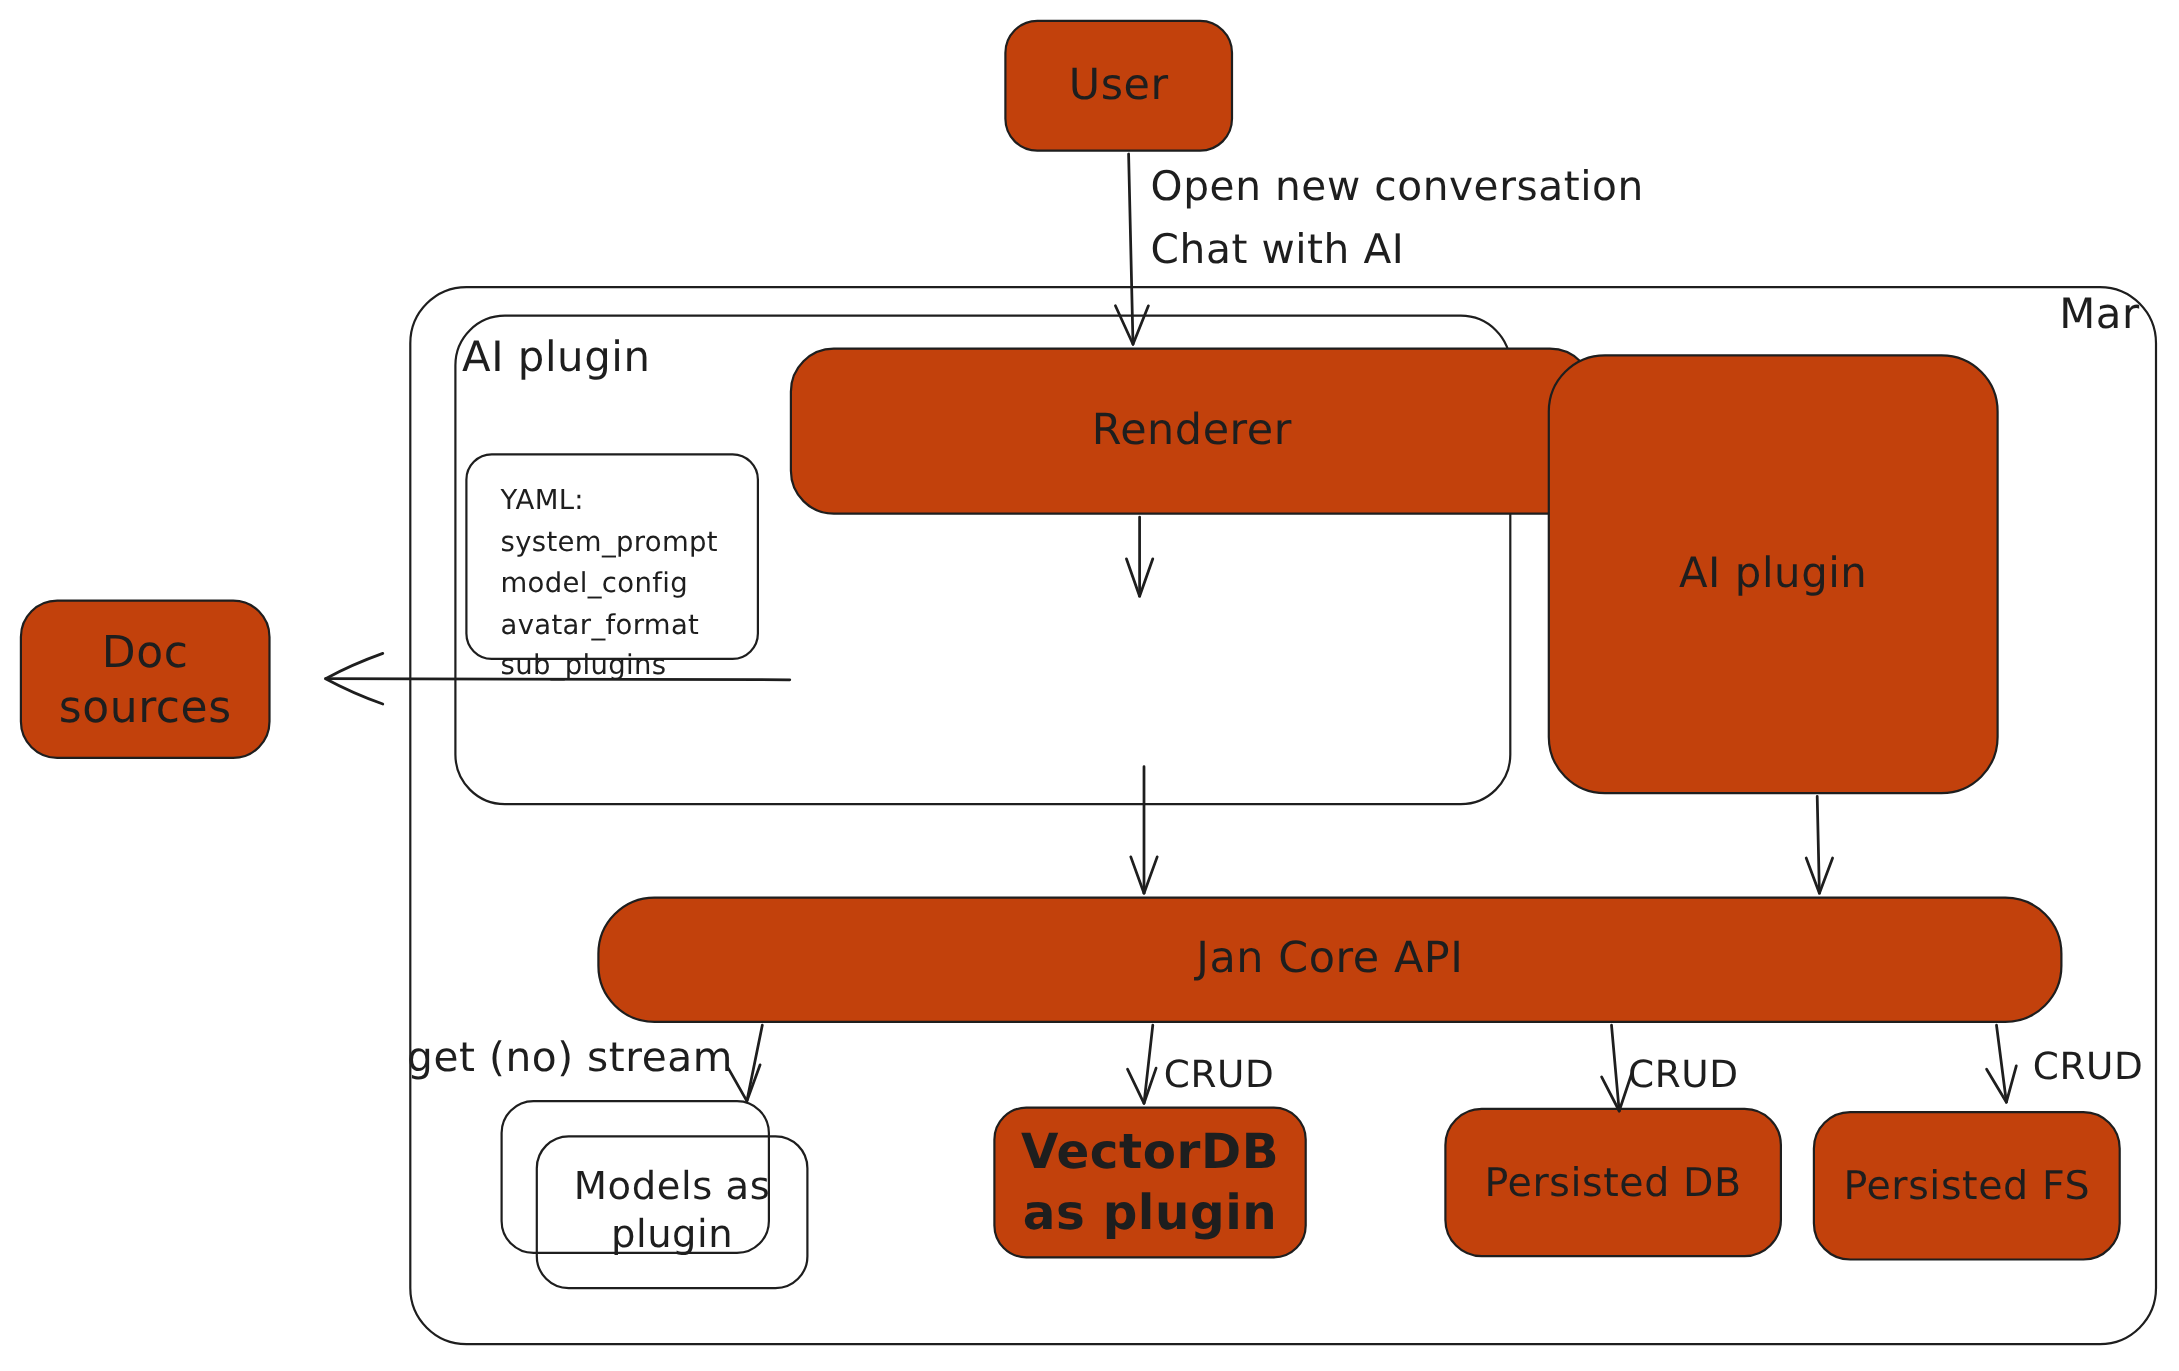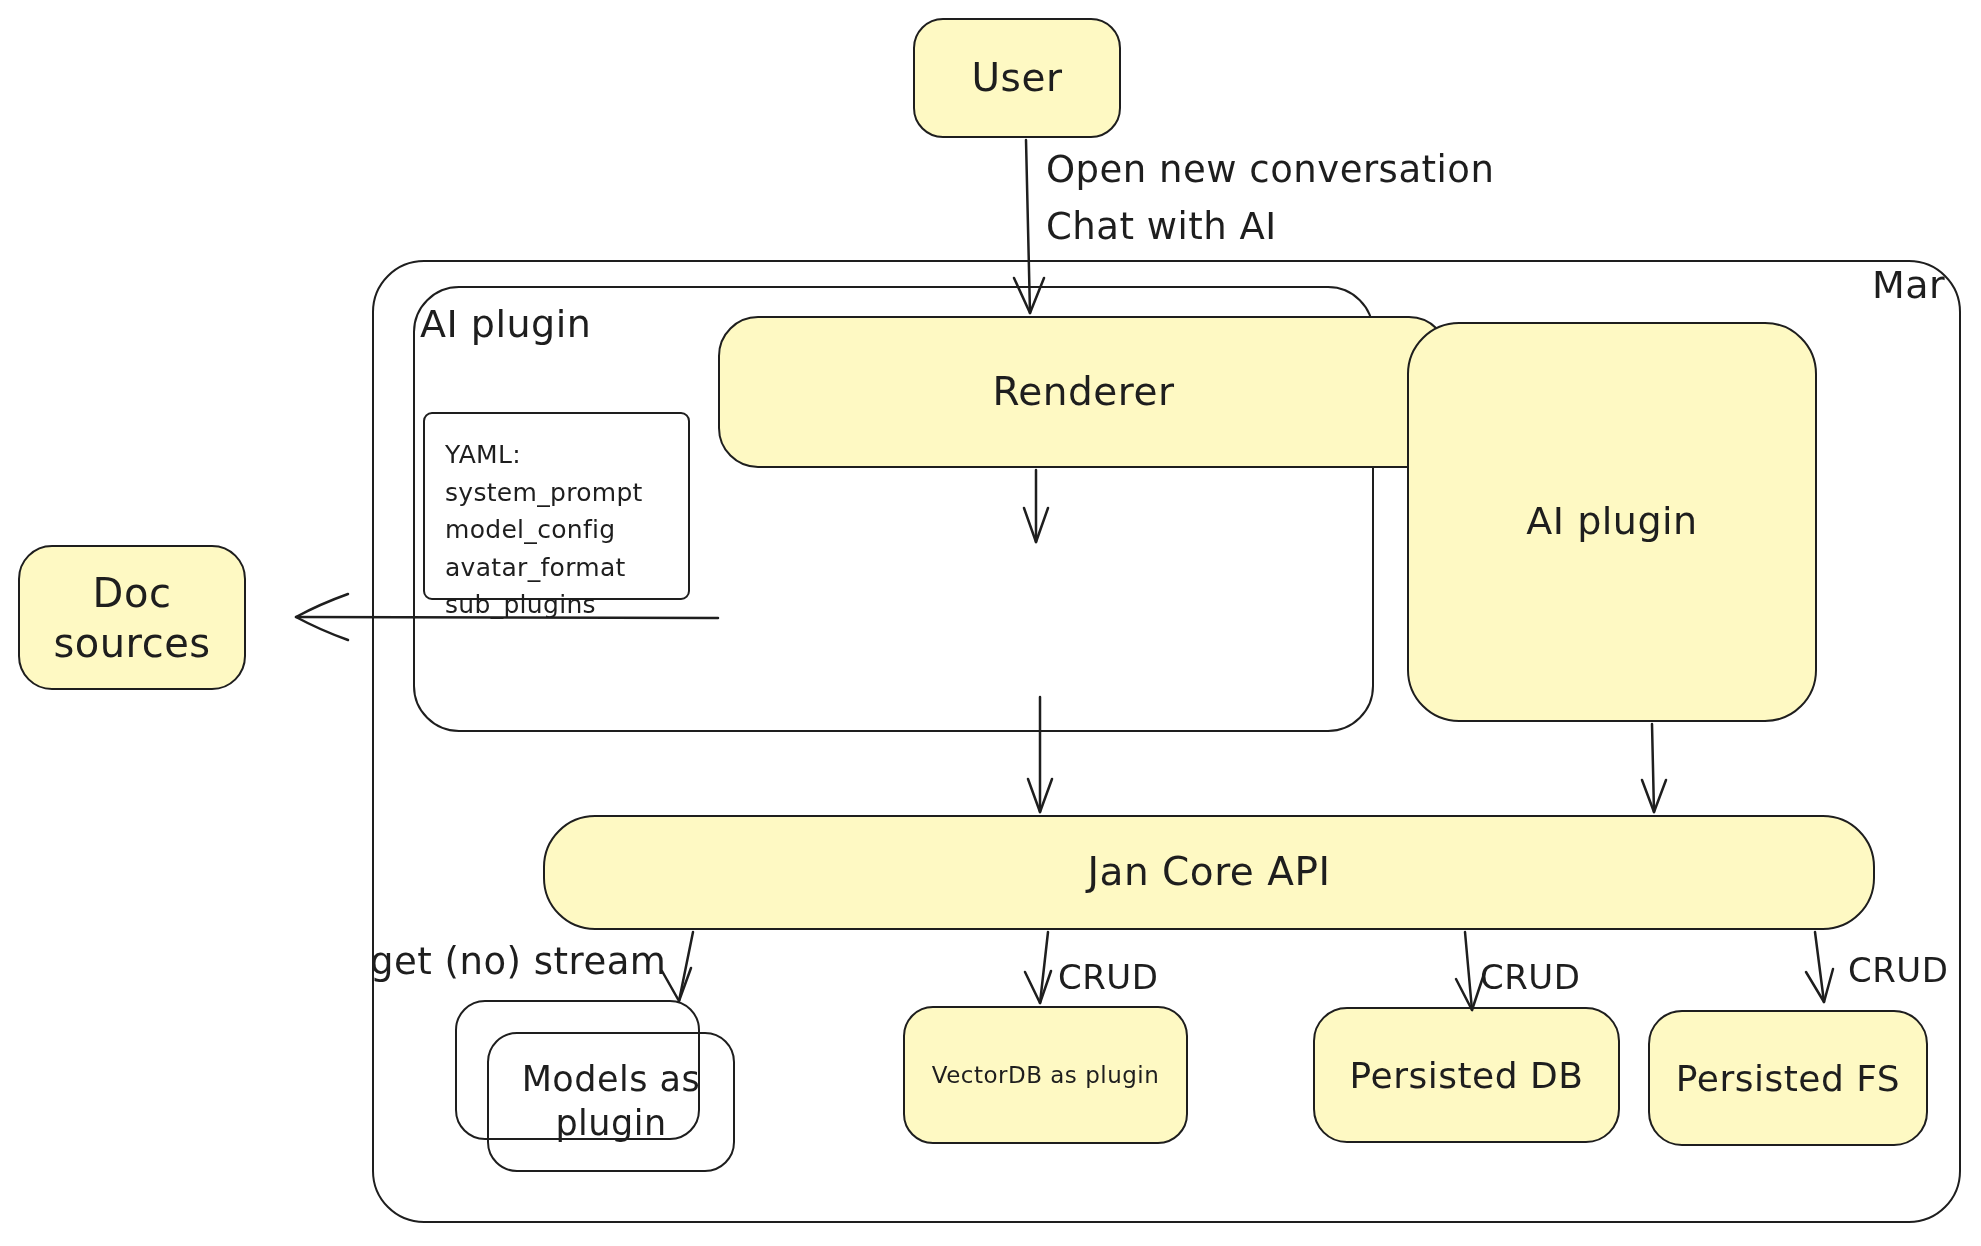--- a/index.html
+++ b/index.html
@@ -13,21 +13,21 @@
     height: 1246px;
     background: #ffffff;
     font-family: "DejaVu Sans", sans-serif;
     color: #1e1e1e;
     overflow: hidden;
   }
   .node {
     position: absolute;
     border: 2.5px solid #1e1e1e;
     border-radius: 32px;
-    background: #fef9c3;
+    background: #c2410c;
     display: flex;
     align-items: center;
     justify-content: center;
     text-align: center;
     box-sizing: border-box;
   }
   .node .label {
     font-size: 37px;
     line-height: 1.25;
     letter-spacing: 0.5px;
@@ -43,24 +43,24 @@
     font-size: 37px;
     letter-spacing: 0.5px;
     white-space: nowrap;
   }
   .small-label {
     font-size: 34px;
   }
   .yaml-box {
     position: absolute;
     border: 2.5px solid #1e1e1e;
-    border-radius: 9px;
+    border-radius: 24px;
     background: #ffffff;
     box-sizing: border-box;
-    padding: 22px 18px 12px 20px;
+    padding: 22px 18px 12px 30px;
     font-size: 25px;
     line-height: 1.5;
     letter-spacing: 0.3px;
   }
   .arrows {
     position: absolute;
     left: 0;
     top: 0;
     width: 1981px;
     height: 1246px;
@@ -113,21 +113,21 @@
   <div class="node" style="left:543px; top:815px; width:1332px; height:115px; border-radius:52px;">
     <span class="label" style="font-size:39px;">Jan Core API</span>
   </div>
 
   <div class="container-box" style="left:455px; top:1000px; width:245px; height:140px; border-radius:30px; background:#ffffff;"></div>
   <div class="node" style="left:487px; top:1032px; width:248px; height:140px; border-radius:30px; background:transparent;">
     <span class="label" style="font-size:35px; width:200px;">Models as plugin</span>
   </div>
 
   <div class="node" style="left:903px; top:1006px; width:285px; height:138px; border-radius:30px;">
-    <span class="label" style="font-size:23px; width:240px;">VectorDB as plugin</span>
+    <span class="label" style="font-size:44px; width:240px;font-weight:bold;">VectorDB as plugin</span>
   </div>
 
   <div class="node" style="left:1313px; top:1007px; width:307px; height:136px; border-radius:34px;">
     <span class="label" style="font-size:36px;">Persisted DB</span>
   </div>
 
   <div class="node" style="left:1648px; top:1010px; width:280px; height:136px; border-radius:34px;">
     <span class="label" style="font-size:36px;">Persisted FS</span>
   </div>
 

